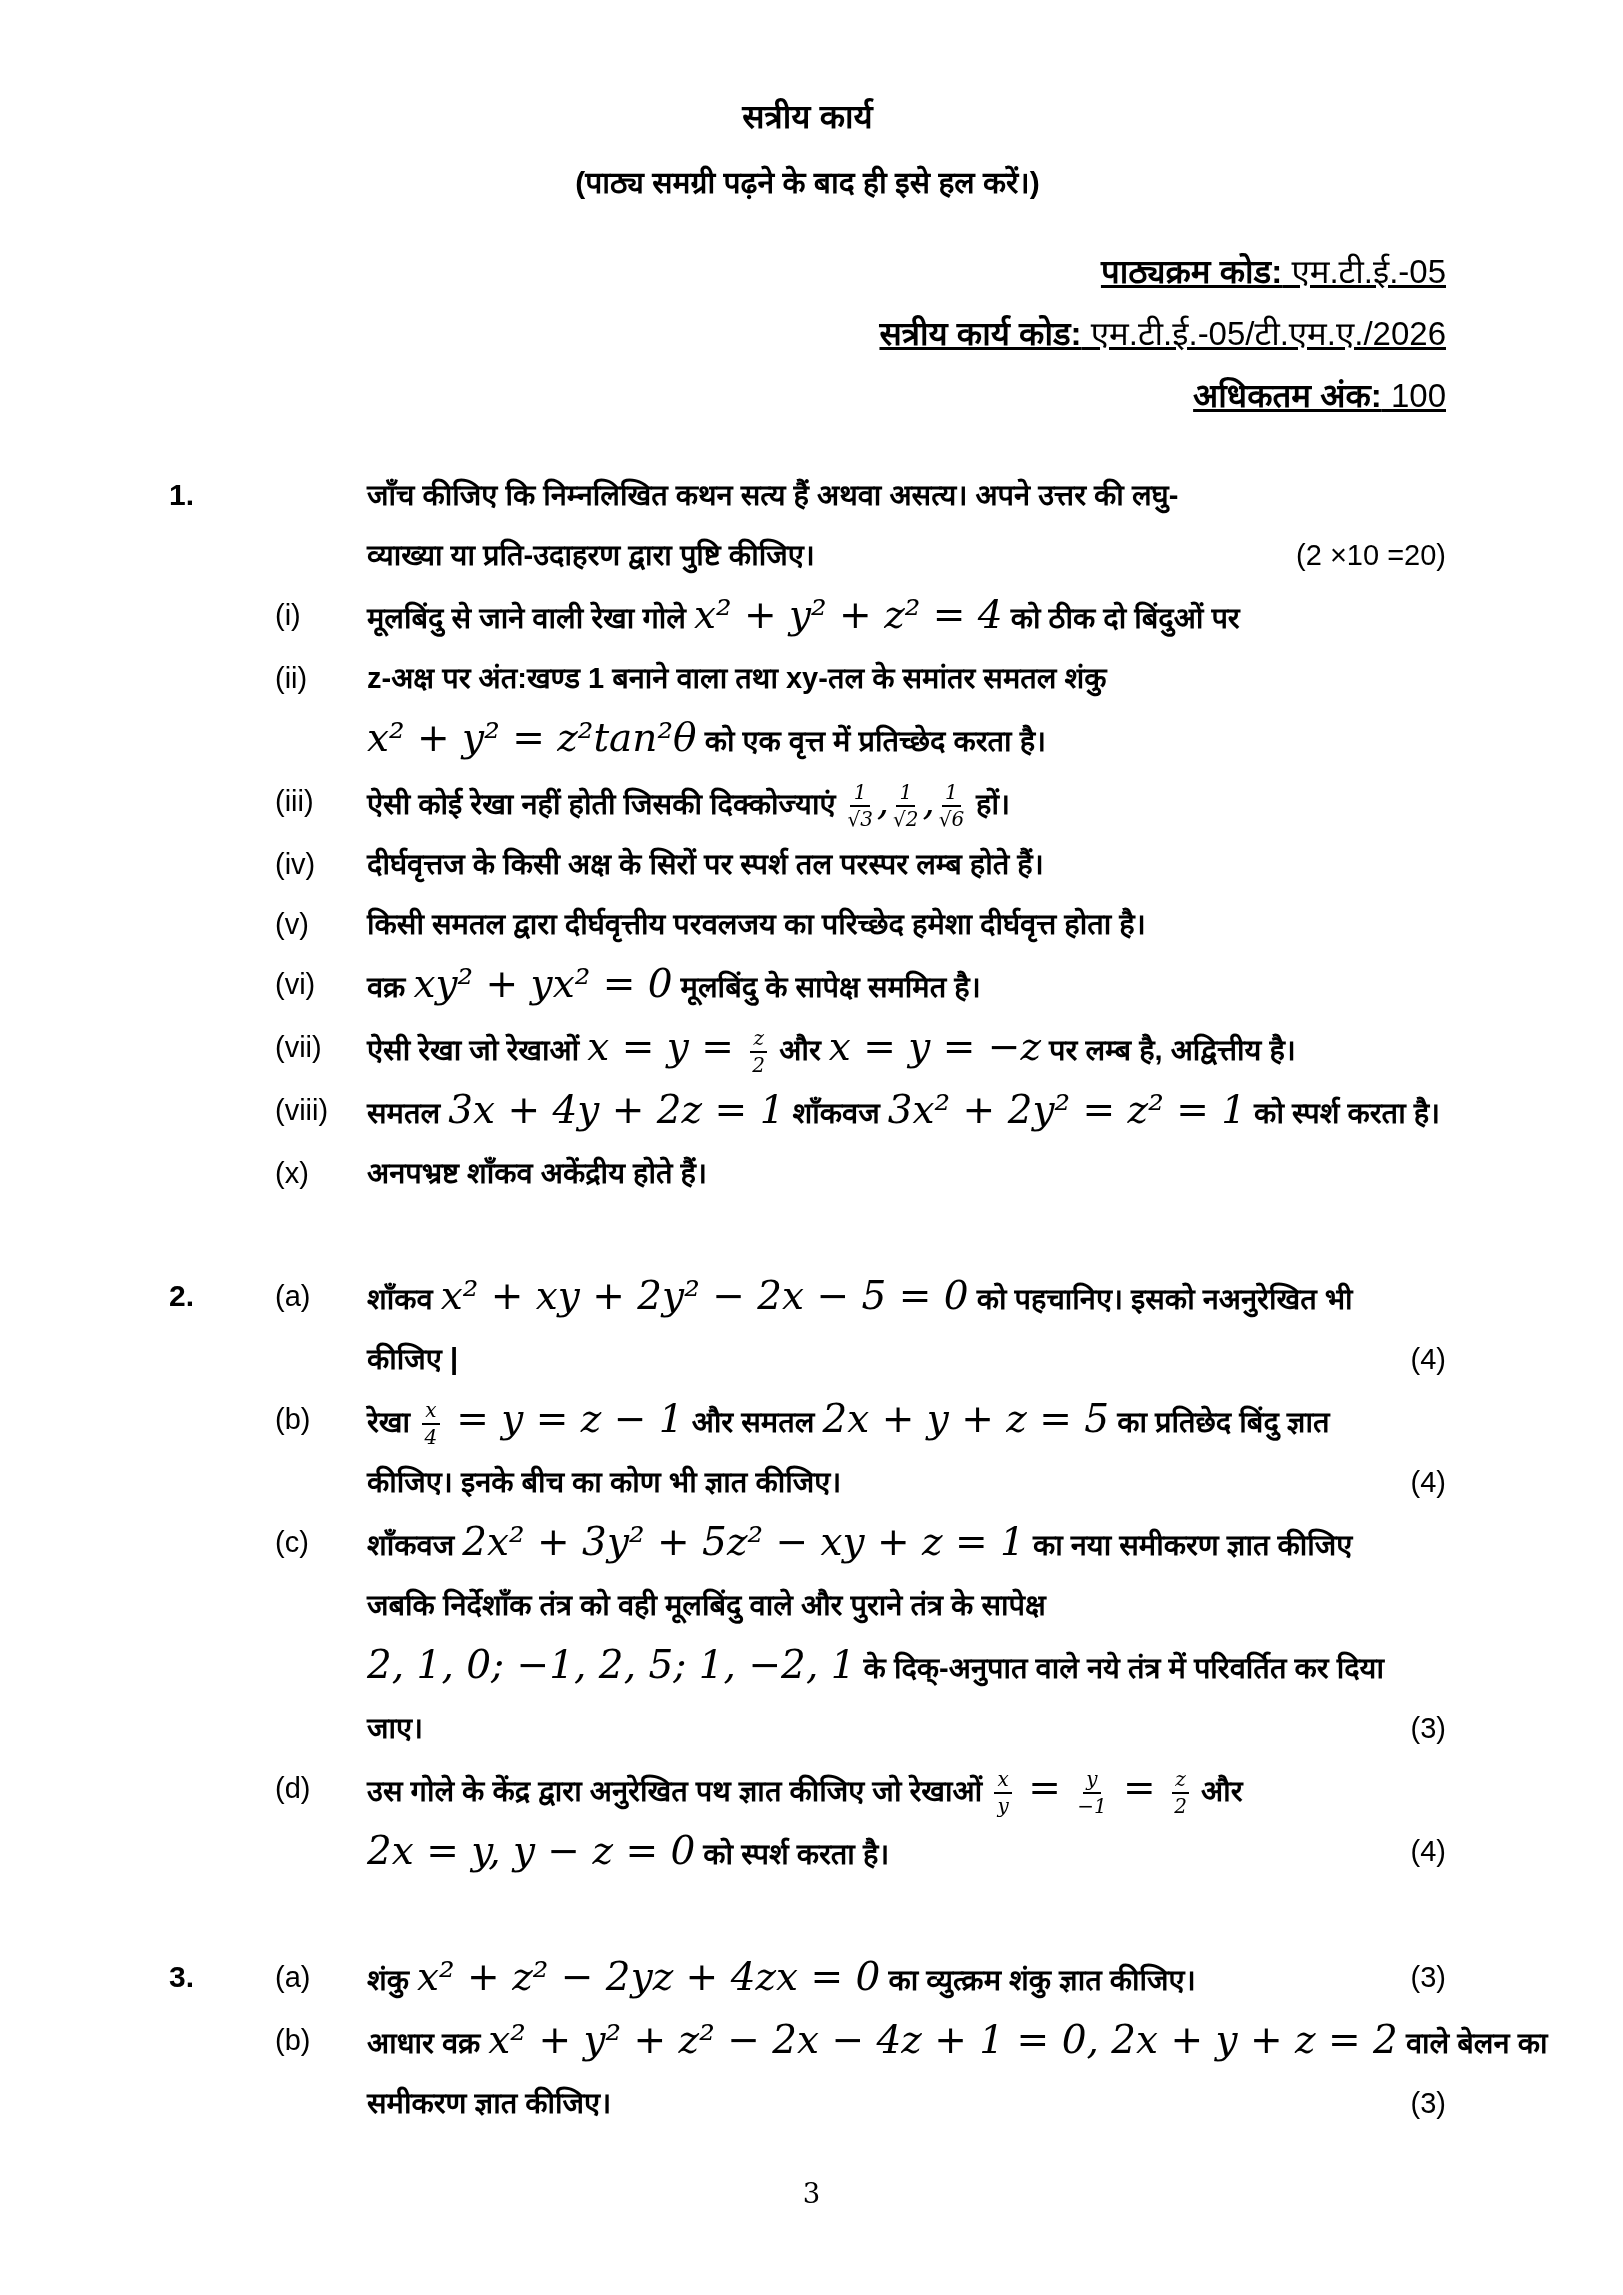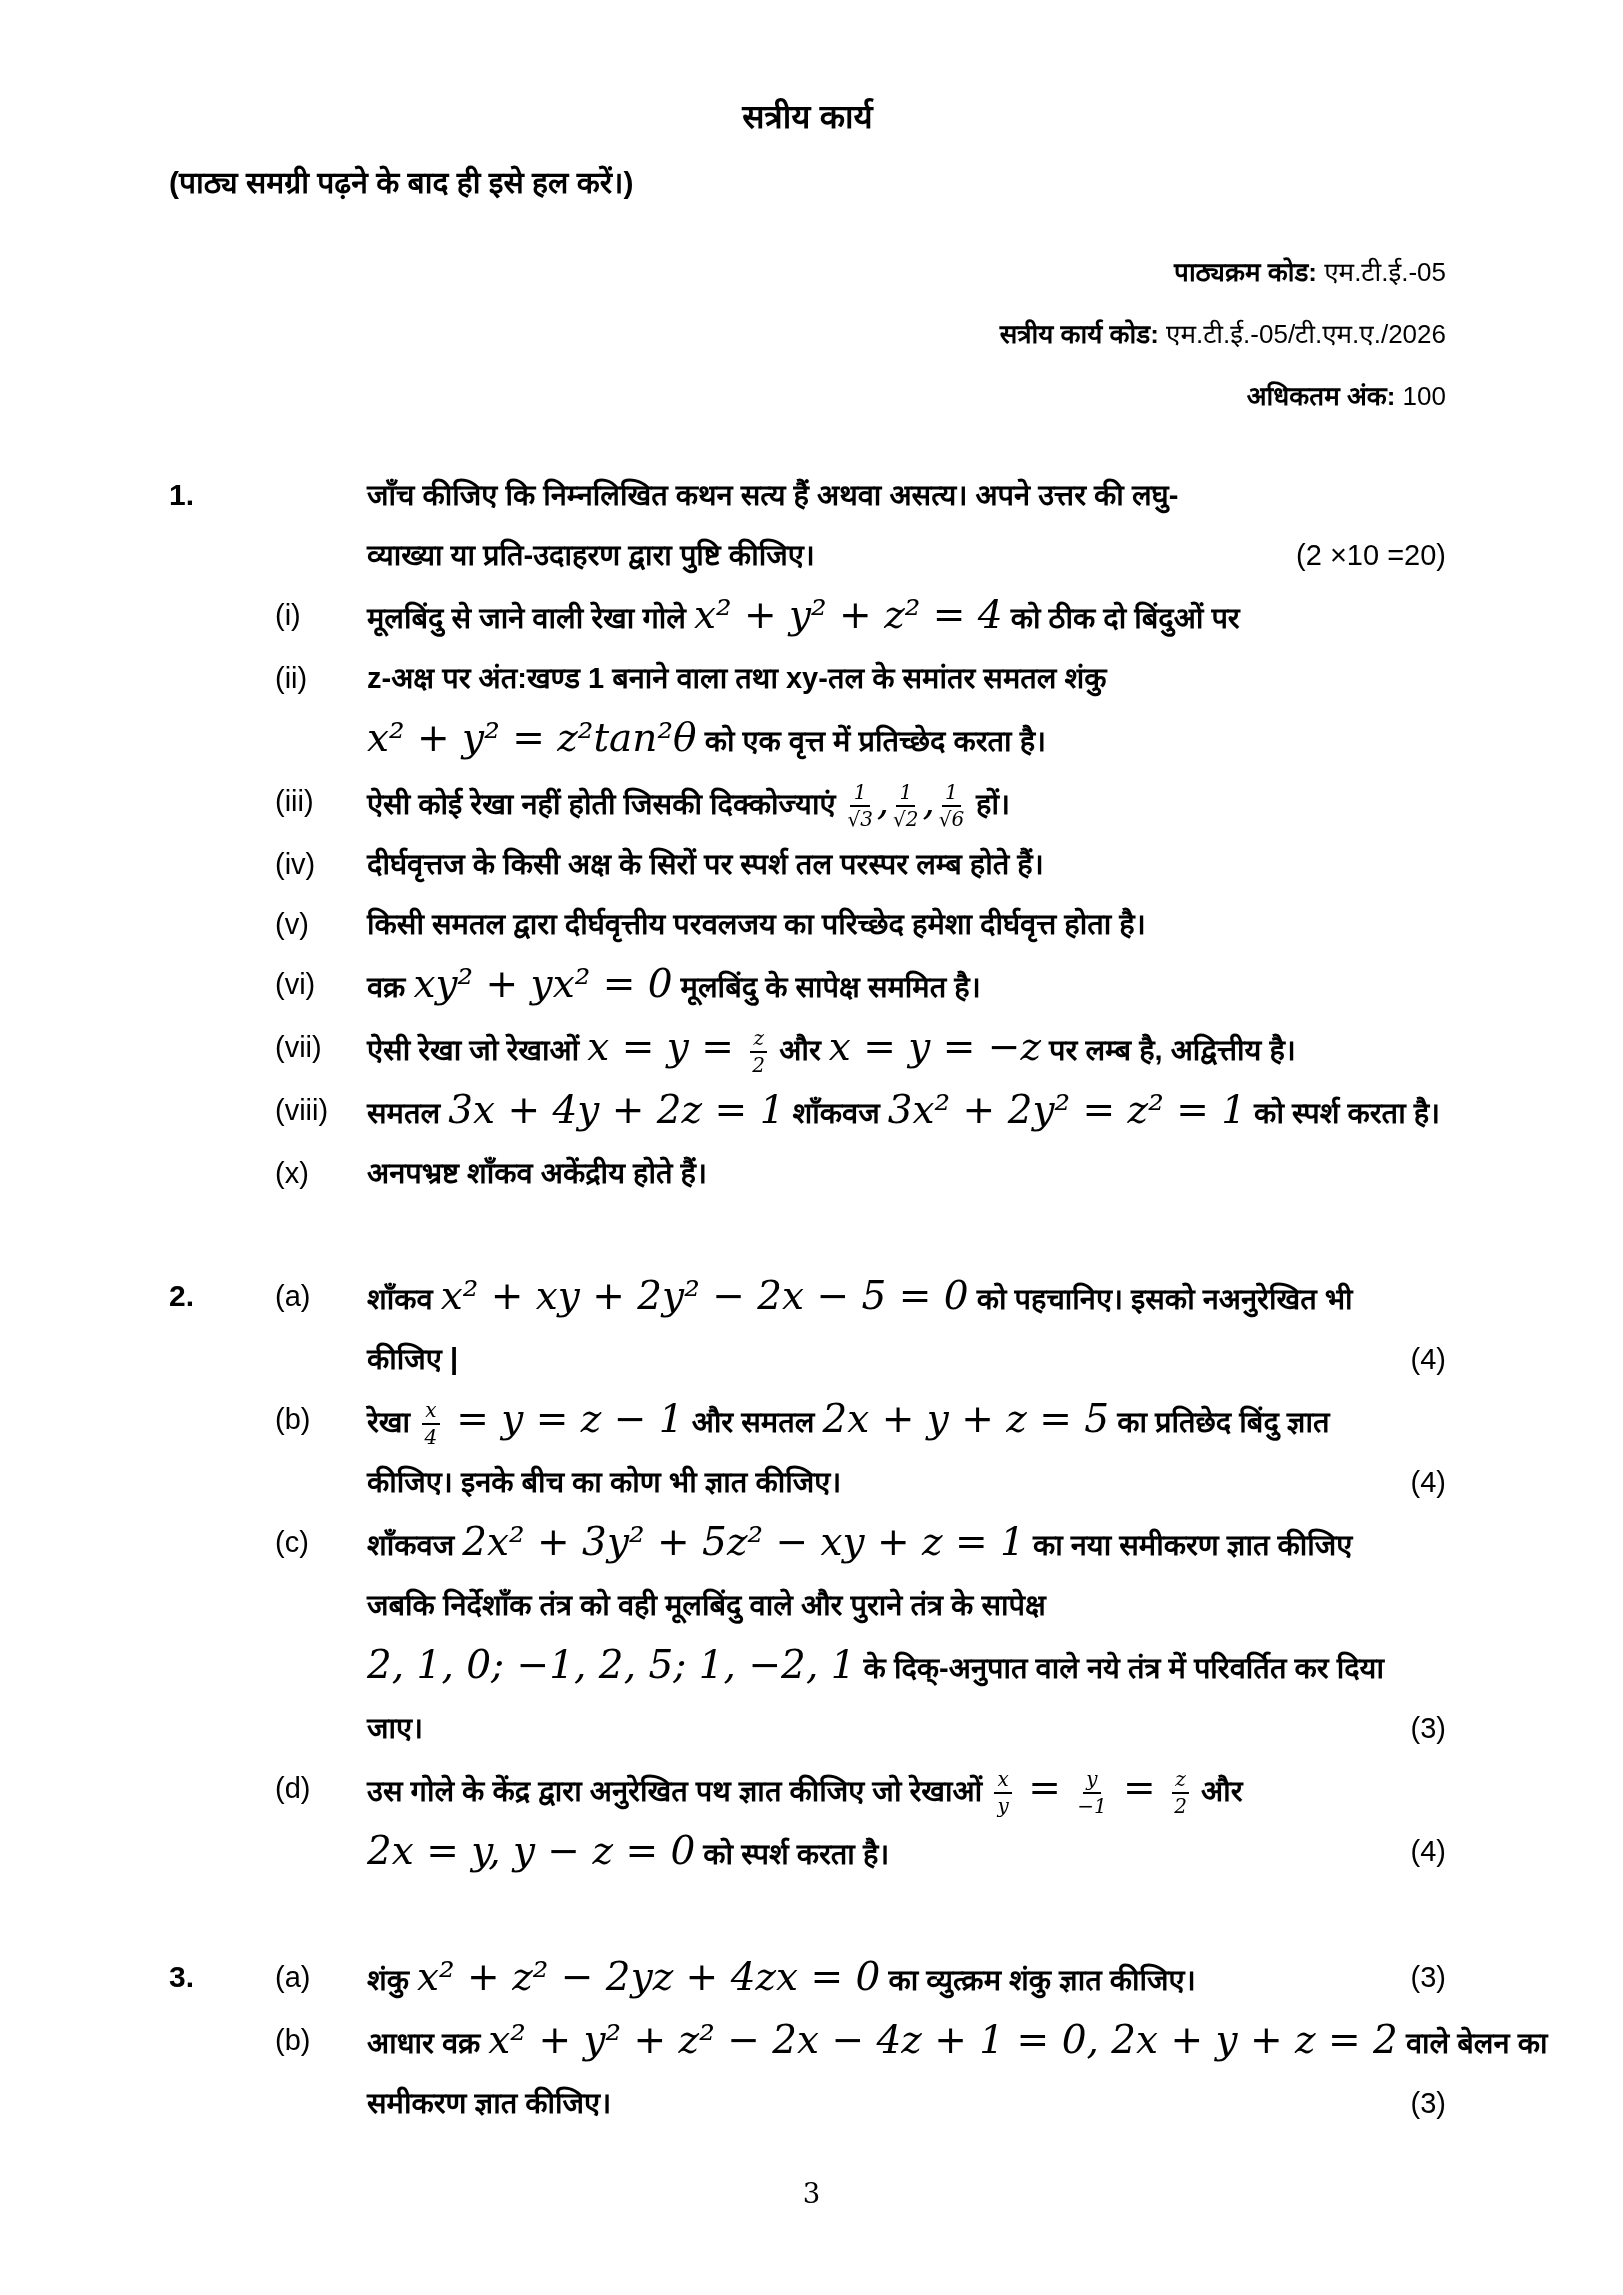--- a/index.html
+++ b/index.html
@@ -4,23 +4,23 @@
 <style>
   html,body{margin:0;padding:0;background:#ffffff;}
   .page{
     width:1623px;height:2295px;background:#fff;color:#000;
     font-family:"Liberation Sans",sans-serif;
     box-sizing:border-box;
     padding:84px 177px 0 169px;
     position:relative;overflow:hidden;
   }
   .doc-title{text-align:center;font-size:33px;font-weight:700;line-height:65px;}
-  .doc-subtitle{text-align:left;font-size:30px;font-weight:600;line-height:68px;}
+  .doc-subtitle{text-align:center;font-size:30px;font-weight:600;line-height:68px;}
   .meta{text-align:right;margin-top:23.6px;}
-  .meta-line{line-height:62px;font-size:26px;}
+  .meta-line{line-height:62px;font-size:33px;text-decoration:underline;}
   .meta-line .lbl{font-weight:700;}
   .meta-line .val{font-weight:400;}
 
   .question{margin-top:38px;}
   .question + .question{margin-top:63px;}
   .q-row{display:grid;grid-template-columns:106px 92px 1fr;}
   .q-num{font-weight:700;font-size:30px;line-height:60px;}
   .q-label{font-weight:400;font-size:29px;line-height:60px;}
   .q-content{min-width:0;}
   .line{position:relative;line-height:60px;font-size:29px;font-weight:600;white-space:nowrap;}

